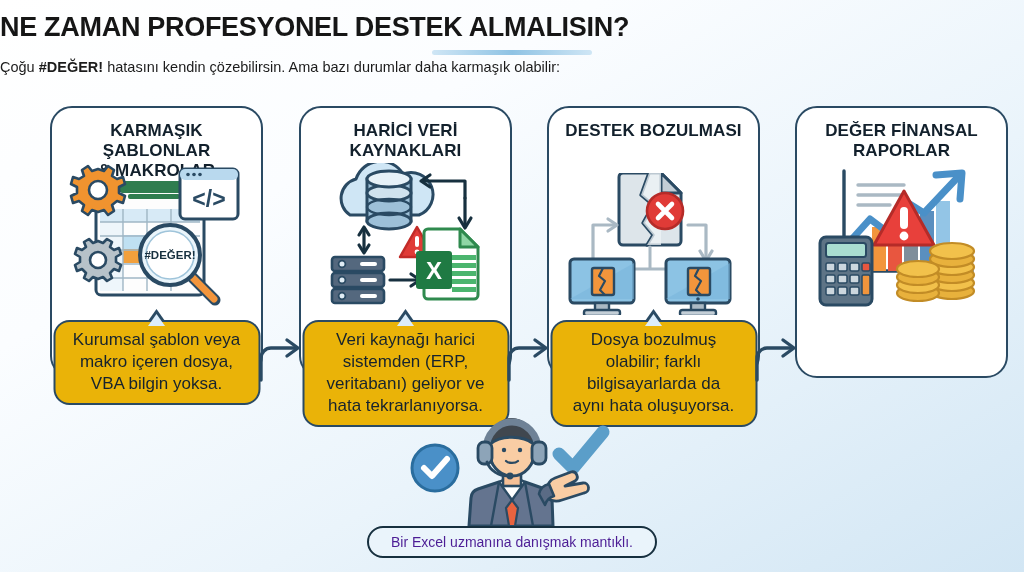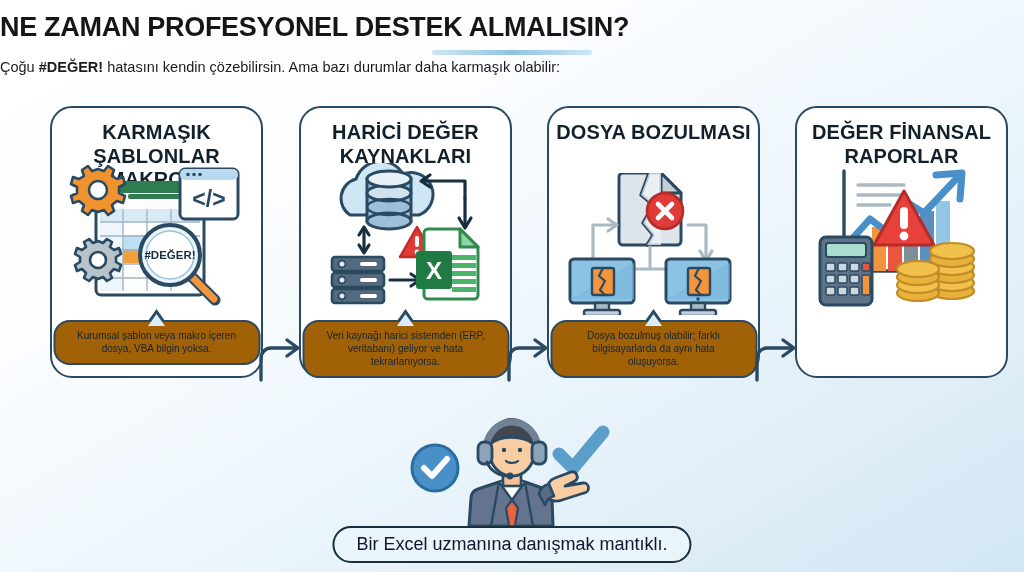--- a/index.html
+++ b/index.html
@@ -35,36 +35,36 @@
     border: 2.5px solid #2a4a63;
     border-radius: 22px;
   }
   .card-1 { left: 50px; }
   .card-2 { left: 299px; }
   .card-3 { left: 547px; }
   .card-4 { left: 795px; }
 
   .card-title {
     margin-top: 13px; text-align: center;
-    font-size: 20px; font-weight: 700; line-height: 1.18;
+    font-size: 17px; font-weight: 700; line-height: 1.18;
     color: #12202c; letter-spacing: 0.1px;
     padding: 0 6px;
   }
   .card-art {
     position: absolute; left: 0; top: 52px; width: 100%; height: 156px;
     display: flex; align-items: center; justify-content: center;
   }
 
   
   .bubble {
     position: absolute; width: 207px; left: 50%; transform: translateX(-50%);
     top: 212px;
-    background: #a16207; border: 2.5px solid #2a4a63; border-radius: 16px;
+    background: #eab308; border: 2.5px solid #2a4a63; border-radius: 16px;
     padding: 7px 17px 8px;
-    text-align: center; font-size: 10px; line-height: 1.3; color: #16232e;
+    text-align: center; font-size: 17px; line-height: 1.3; color: #16232e;
     font-weight: 400;
   }
   .bubble-tail, .bubble-tail-in {
     position: absolute; left: 50%; width: 17px; height: 12px;
   }
   .bubble-tail {
     top: -13px; transform: translateX(-50%);
     background: #2a4a63;
     clip-path: polygon(50% 0, 100% 100%, 0 100%);
   }
@@ -83,21 +83,21 @@
   
   #agent-block {
     position: absolute; left: 0; top: 404px; width: 1024px; height: 168px;
   }
   #agent-art {
     position: absolute; left: 50%; transform: translateX(-50%); top: 2px;
   }
   #agent-bubble {
     position: absolute; left: 50%; transform: translateX(-50%); top: 122px;
     background: #eaf4fb; border: 2.5px solid #17303f; border-radius: 22px;
-    padding: 6px 22px; font-size: 18px; color: #0f172a;
+    padding: 6px 22px; font-size: 14px; color: #4c1d95;
   }
 </style>
 </head>
 <body>
 
 <div id="header">
   <div id="page-title">NE ZAMAN PROFESYONEL DESTEK ALMALISIN?</div>
   <div id="title-underline"></div>
   <div id="subtitle"><span>Çoğu </span><b>#DEĞER!</b><span> hatasını kendin çözebilirsin. Ama bazı durumlar daha karmaşık olabilir:</span></div>
 </div>
@@ -159,21 +159,21 @@
     </div>
     <div class="bubble">
       <div class="bubble-tail"></div>
       <div class="bubble-tail-in"></div>
       <span>Kurumsal şablon veya makro içeren dosya, VBA bilgin yoksa.</span>
     </div>
   </div>
 
   <div class="card card-2">
     <div class="card-title">
-      <span>HARİCİ DEĞER</span><br>
+      <span>HARİCİ VERİ</span><br>
       <span>KAYNAKLARI</span>
     </div>
     <div class="card-art">
       <svg width="172" height="150" viewBox="0 0 172 150">
 
         <path d="M30,52 a20,20 0 0 1 6,-36 a26,26 0 0 1 47,-5 a19,19 0 0 1 16,41 Z" fill="#cfe6f5" stroke="#2a4a63" stroke-width="3" stroke-linejoin="round"></path>
 
         <g transform="translate(47,8)">
           <rect x="0" y="8" width="44" height="42" fill="#9dc0d8" stroke="#2a4a63" stroke-width="3"></rect>
           <ellipse cx="22" cy="50" rx="22" ry="8" fill="#9dc0d8" stroke="#2a4a63" stroke-width="3"></ellipse>
@@ -230,21 +230,21 @@
     </div>
     <div class="bubble">
       <div class="bubble-tail"></div>
       <div class="bubble-tail-in"></div>
       <span>Veri kaynağı harici sistemden (ERP, veritabanı) geliyor ve hata tekrarlanıyorsa.</span>
     </div>
   </div>
 
   <div class="card card-3">
     <div class="card-title">
-      <span>DOSYA BOZULMASI</span>
+      <span>DESTEK BOZULMASI</span>
     </div>
     <div class="card-art" style="top:58px;">
       <svg width="176" height="142" viewBox="0 0 176 142">
 
         <g transform="translate(53,0)">
           <path d="M4,0 h38 l20,20 v48 a4,4 0 0 1 -4,4 h-54 a4,4 0 0 1 -4,-4 v-64 a4,4 0 0 1 4,-4 Z" fill="#dde5ea" stroke="#2a4a63" stroke-width="3" stroke-linejoin="round"></path>
           <path d="M42,0 l20,20 h-20 Z" fill="#c3ced6" stroke="#2a4a63" stroke-width="3" stroke-linejoin="round"></path>
           <path d="M30,0 l-8,22 l12,10 l-10,18 l10,12 l-6,10 l0,0" fill="none" stroke="#2a4a63" stroke-width="3.4" stroke-linejoin="round" stroke-linecap="round"></path>
           <path d="M30,0 l-8,22 l12,10 l-10,18 l10,12 l-6,10 l14,0 l0,-72 Z" fill="#eef3f6" opacity="0.75"></path>
         </g>

